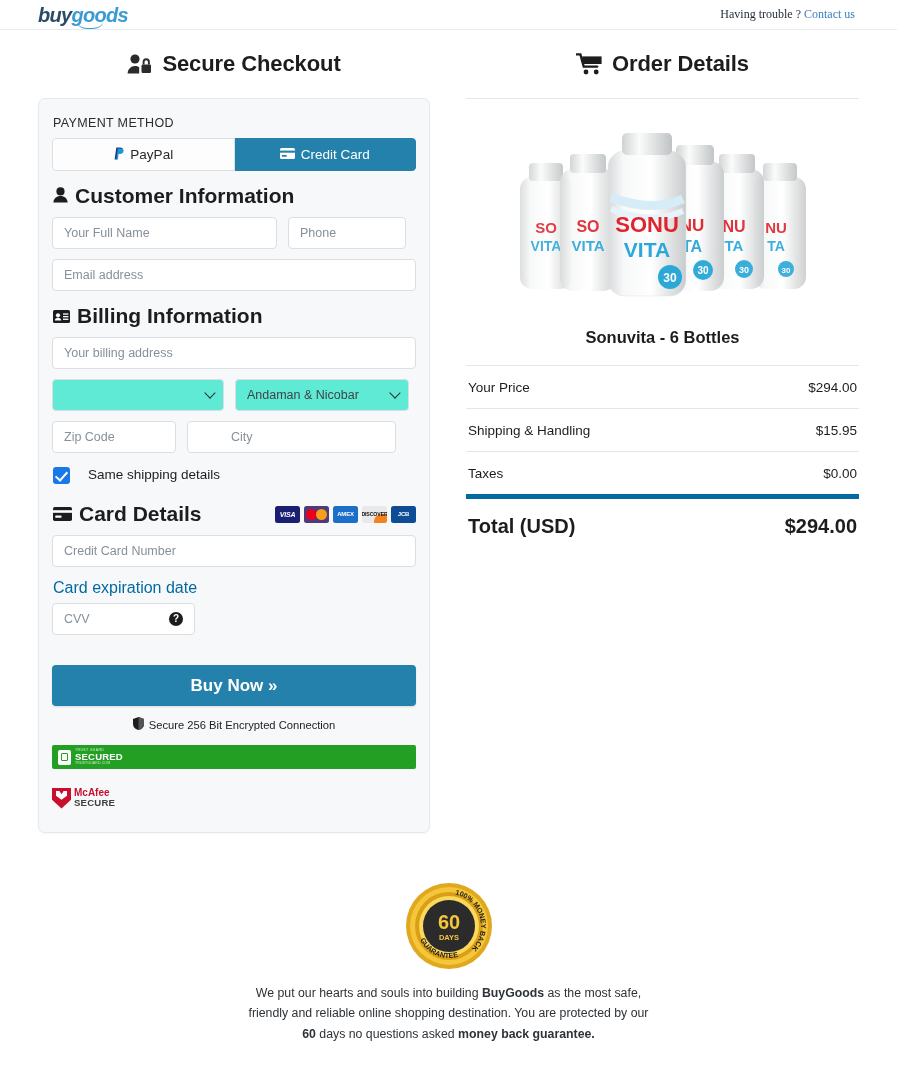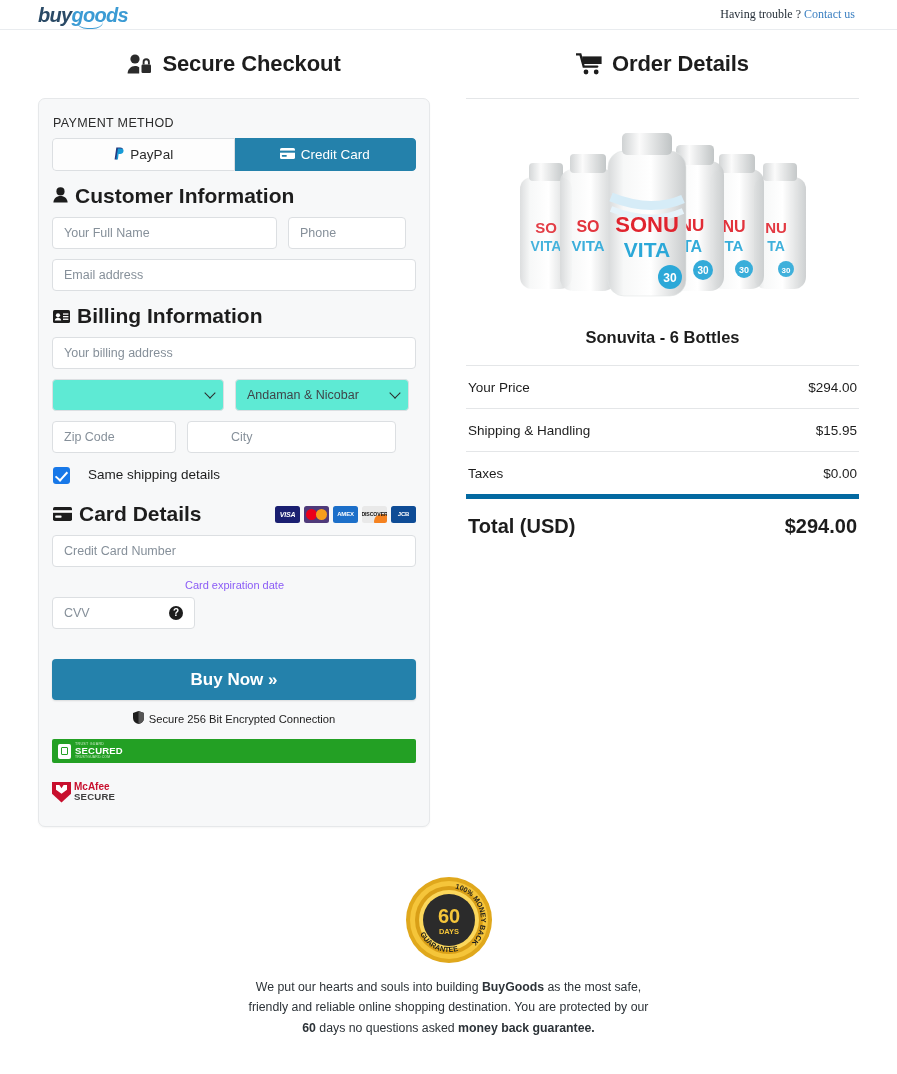--- a/index.html
+++ b/index.html
@@ -154,21 +154,21 @@
   .b-mc i { position:absolute; width:11px; height:11px; border-radius:50%; top:3px; }
   .b-mc i.l { background:#eb001b; left:2px; }
   .b-mc i.r { background:#f79e1b; right:2px; }
   .b-amex { background: #1c6fc9; }
   .b-disc { background: #e9e9e9; color:#111; position: relative; }
   .b-disc span { font-size:5.2px; letter-spacing:-0.1px; position:relative; z-index:2;}
   .b-disc::after{ content:""; position:absolute; right:-4px; bottom:-5px; width:17px; height:14px; background:#f58220; border-radius:50%; }
   .b-jcb  { background: #0e4c96; }
   .b-jcb span { font-size:6px; color:#fff; }
 
-  .exp-lbl { font-size: 11px; color: #8b5cf6; margin: 12px 0 6px 1px; text-align: center; }
+  .exp-lbl { font-size: 16px; color: #0369a1; margin: 12px 0 6px 1px; }
   .cvv-wrap { position: relative; }
   .help-ic {
     position: absolute; right: 12px; top: 50%; margin-top: -7px;
     width: 14px; height: 14px; border-radius: 50%;
     background: #1d1d1d; color: #fff;
     font-size: 10px; font-weight: bold; line-height: 14px;
     text-align: center; cursor: pointer;
   }
 
   .buy-btn {

